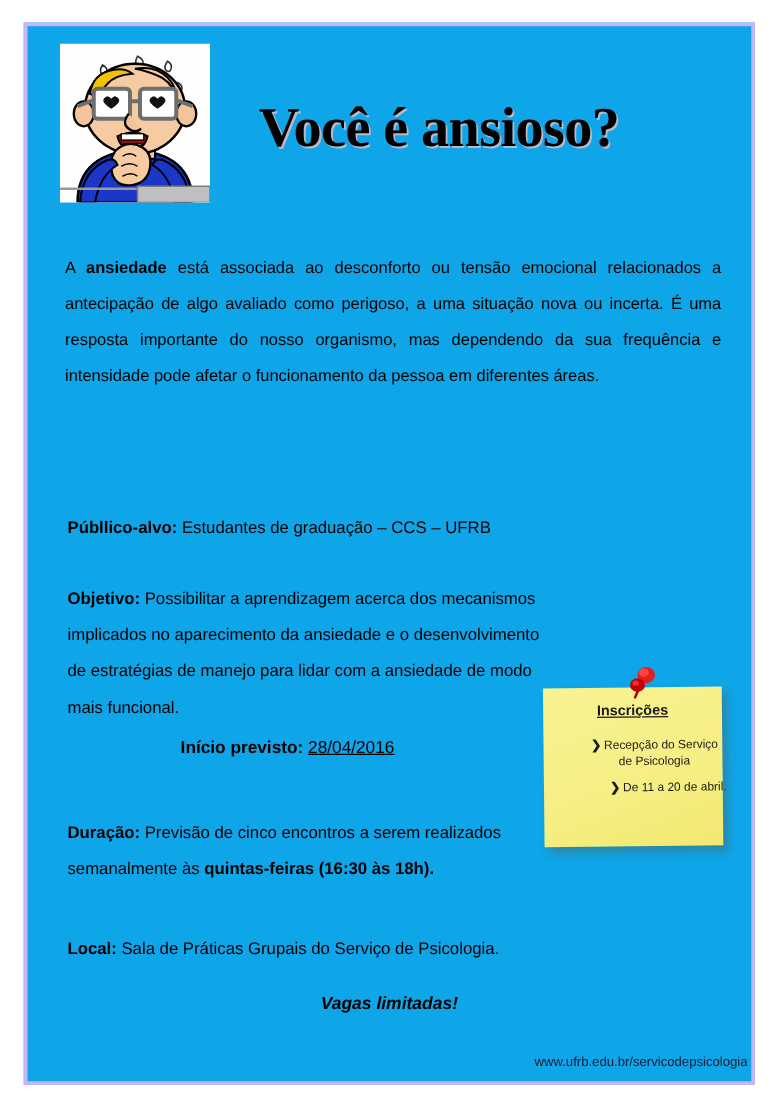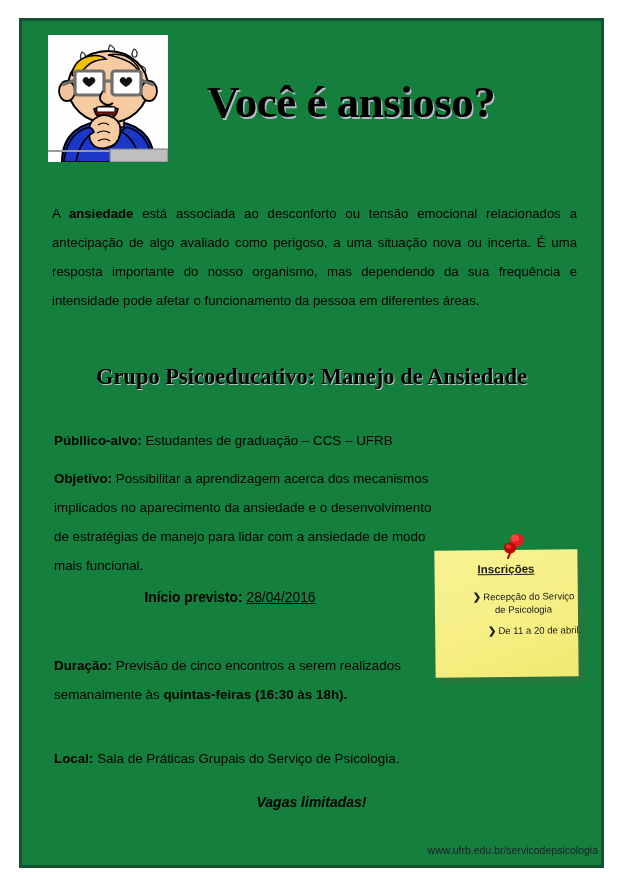--- a/index.html
+++ b/index.html
@@ -13,23 +13,23 @@
     position: relative;
     font-family: "Liberation Sans", sans-serif;
     overflow: hidden;
   }
   .page {
     position: absolute;
     left: 19px;
     top: 18px;
     width: 585px;
     height: 850px;
-    border: 3px solid #14532d;
+    border: 3px solid #c4b5fd;
     box-sizing: border-box;
-    background: #15803d;
+    background: #0ea5e9;
     overflow: hidden;
   }
   .inner {
     position: relative;
     width: 100%;
     height: 100%;
   }
 
   
   .header {
@@ -89,21 +89,21 @@
   .line-block {
     position: absolute;
     left: 32px;
     font-size: 13.4px;
     line-height: 29px;
     color: #000000;
   }
   .line-block b { font-weight: bold; }
   .lbl { font-weight: bold; }
 
-  #publico  { top: 386px; width: 520px; margin-top: 19px; }
+  #publico  { top: 386px; width: 520px; }
   #objetivo { top: 443px; width: 380px; }
   #duracao  { top: 630px; width: 370px; }
   #local    { top: 723px; width: 520px; }
 
   .inicio {
     position: absolute;
     left: 18px;
     top: 569px;
     width: 380px;
     text-align: center;
@@ -270,21 +270,20 @@
       </svg>
     </div>
 
     <div class="title">Você é ansioso?</div>
   </div>
 
   <div class="intro">
     <span>A </span><b>ansiedade</b><span> está associada ao desconforto ou tensão emocional relacionados a antecipação de algo avaliado como perigoso, a uma situação nova ou incerta. É uma resposta importante do nosso organismo, mas dependendo da sua frequência e intensidade pode afetar o funcionamento da pessoa em diferentes áreas.</span>
   </div>
 
-  <div class="section-title">Grupo Psicoeducativo: Manejo de Ansiedade</div>
 
   <div class="line-block" id="publico">
     <span class="lbl">Públlico-alvo:</span><span> Estudantes de graduação – CCS – UFRB</span>
   </div>
 
   <div class="line-block" id="objetivo">
     <span class="lbl">Objetivo:</span><span> Possibilitar a aprendizagem acerca dos mecanismos implicados no aparecimento da ansiedade e o desenvolvimento de estratégias de manejo para lidar com a ansiedade de modo mais funcional.</span>
   </div>
 
   <div class="inicio">

